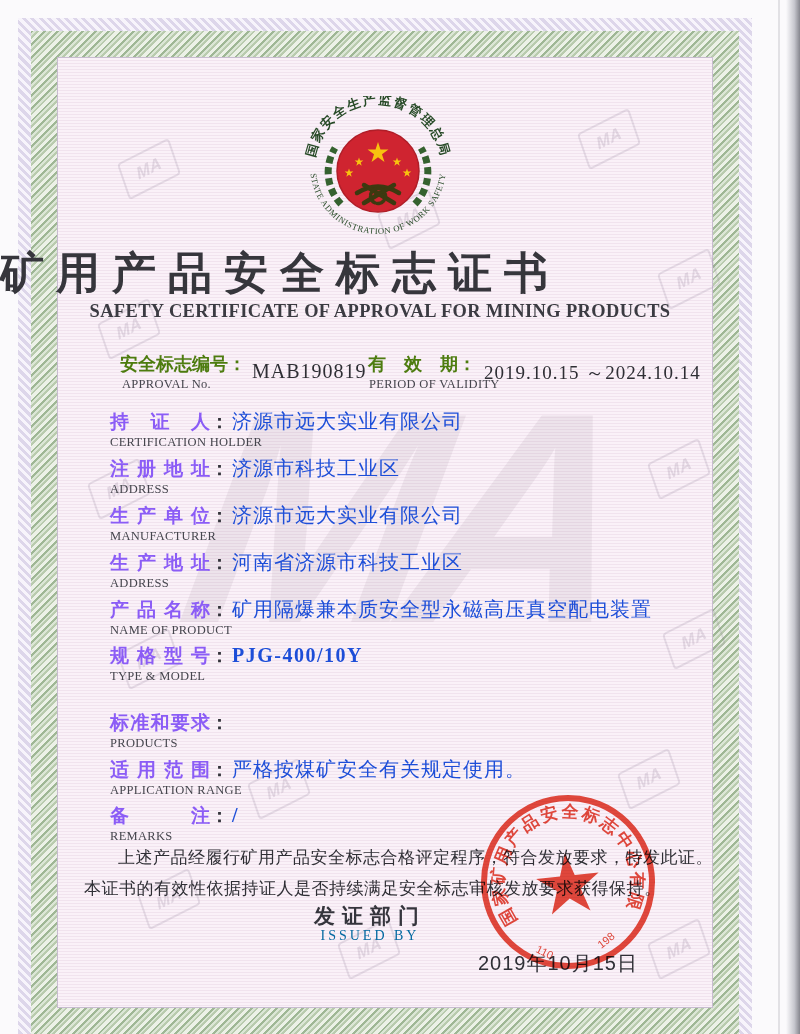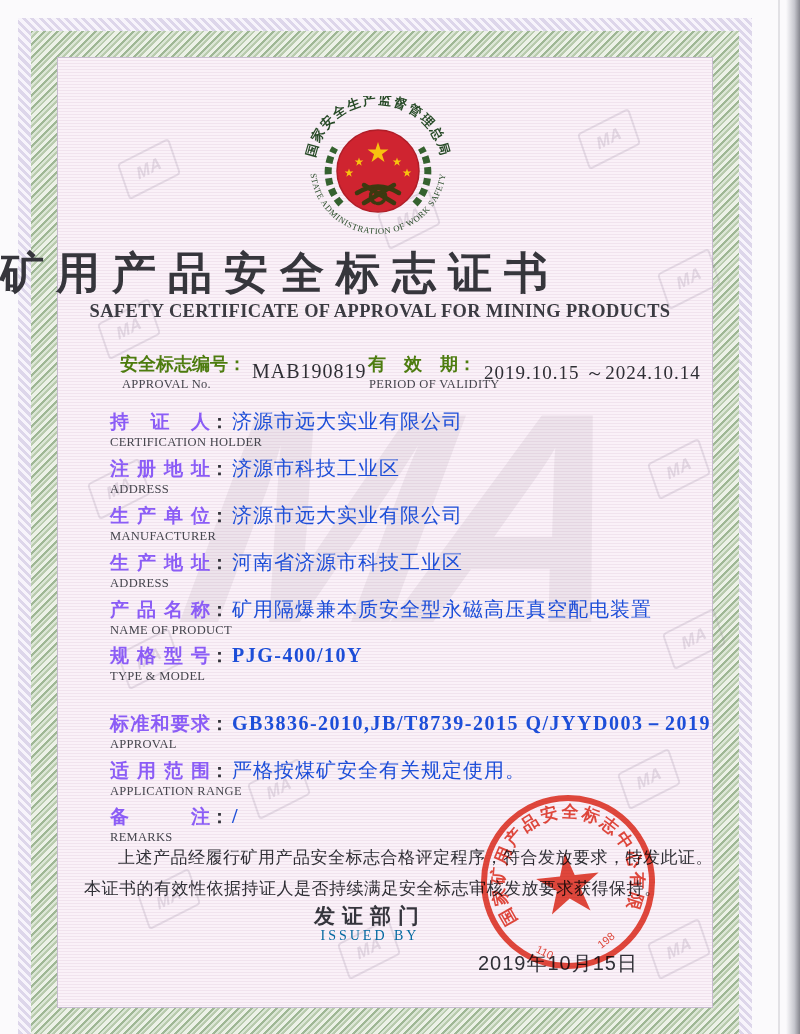--- a/index.html
+++ b/index.html
@@ -187,23 +187,22 @@
             <span class="colon">：</span>
             <span class="fval latin">PJG-400/10Y</span>
         </div>
         <span class="en-cap">TYPE &amp; MODEL</span>
       </div>
 
       <div class="frow gap">
         <div class="zh-line">
           <span class="zh-label">标准和要求</span>
             <span class="colon">：</span>
-            <span class="fval latin">GB3836-2010,JB/T8739-2015 Q/JYYD003－2019</span>
-        </div>
-        <span class="en-cap">APPROVAL</span>
+        </div>
+        <span class="en-cap">PRODUCTS</span>
       </div>
 
       <div class="frow">
         <div class="zh-line">
           <span class="zh-label">适用范围</span>
             <span class="colon">：</span>
             <span class="fval">严格按煤矿安全有关规定使用。</span>
         </div>
         <span class="en-cap">APPLICATION RANGE</span>
       </div>

